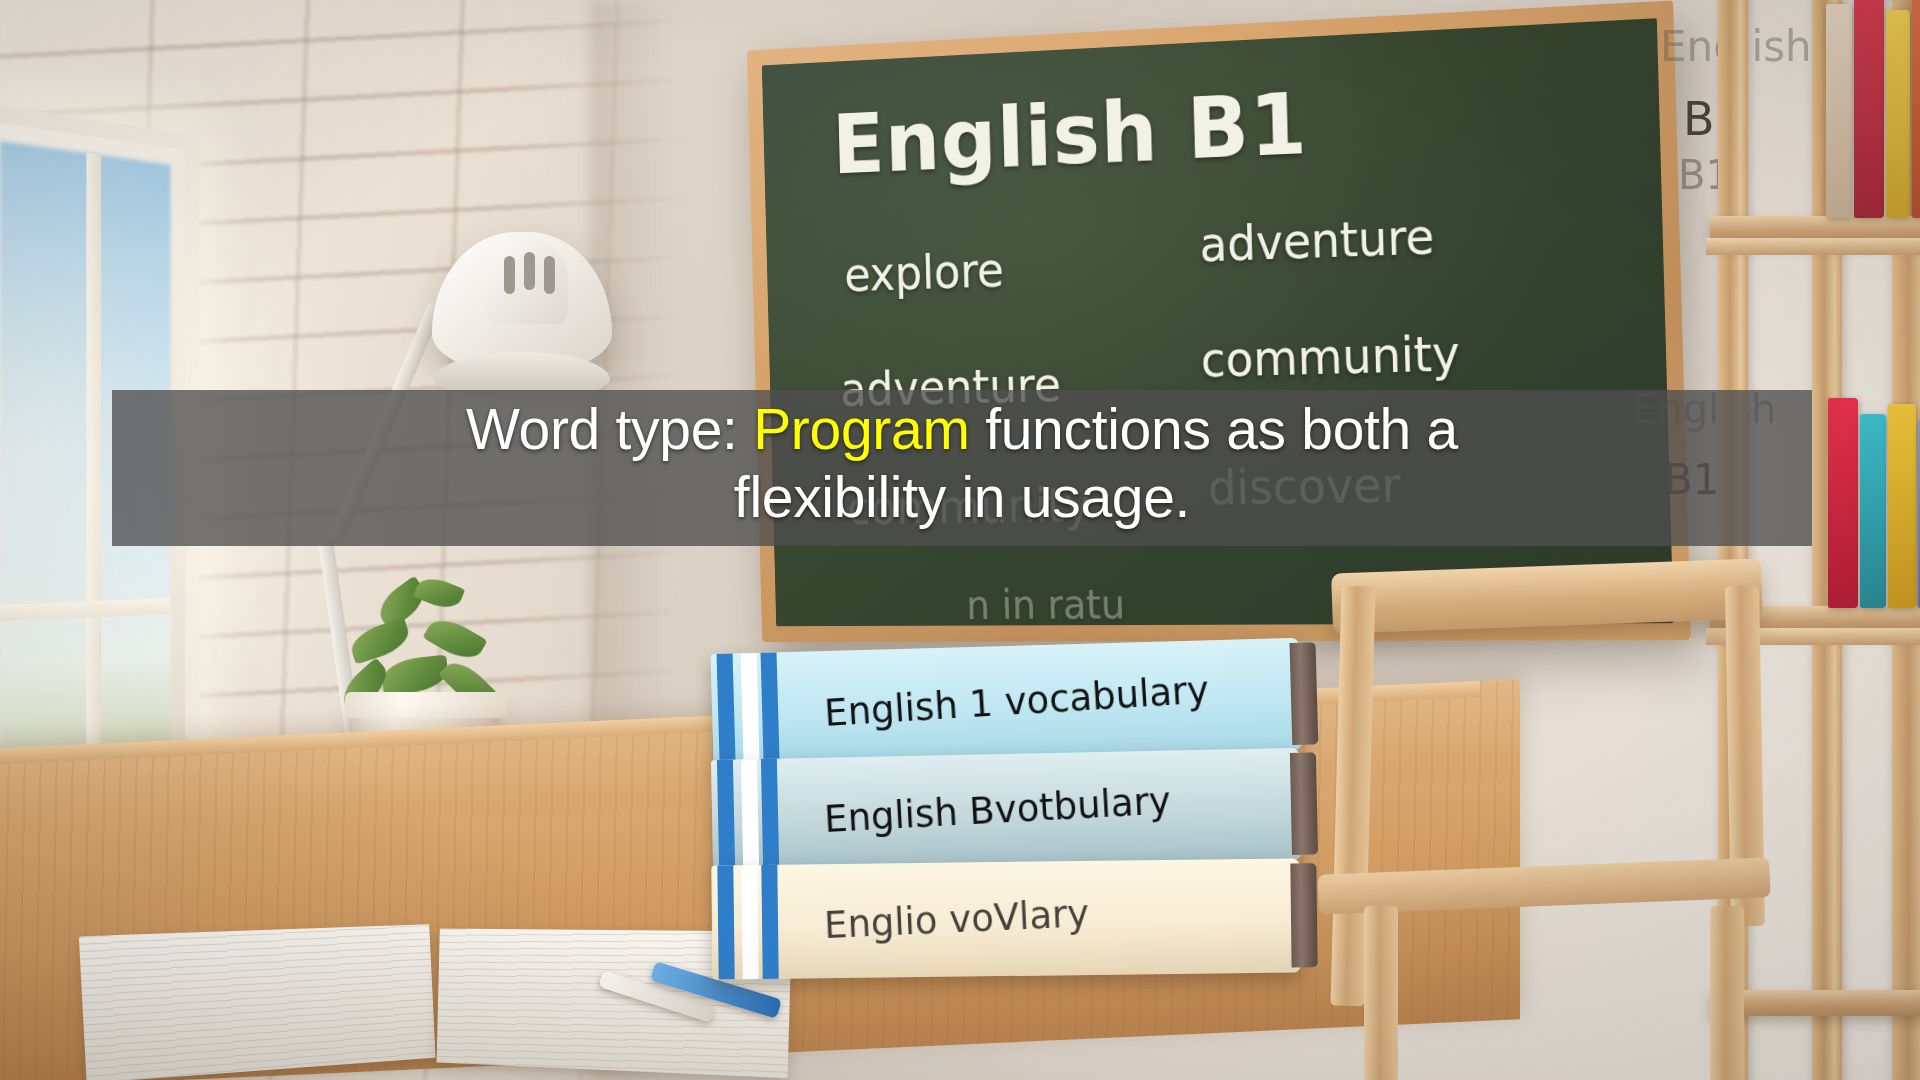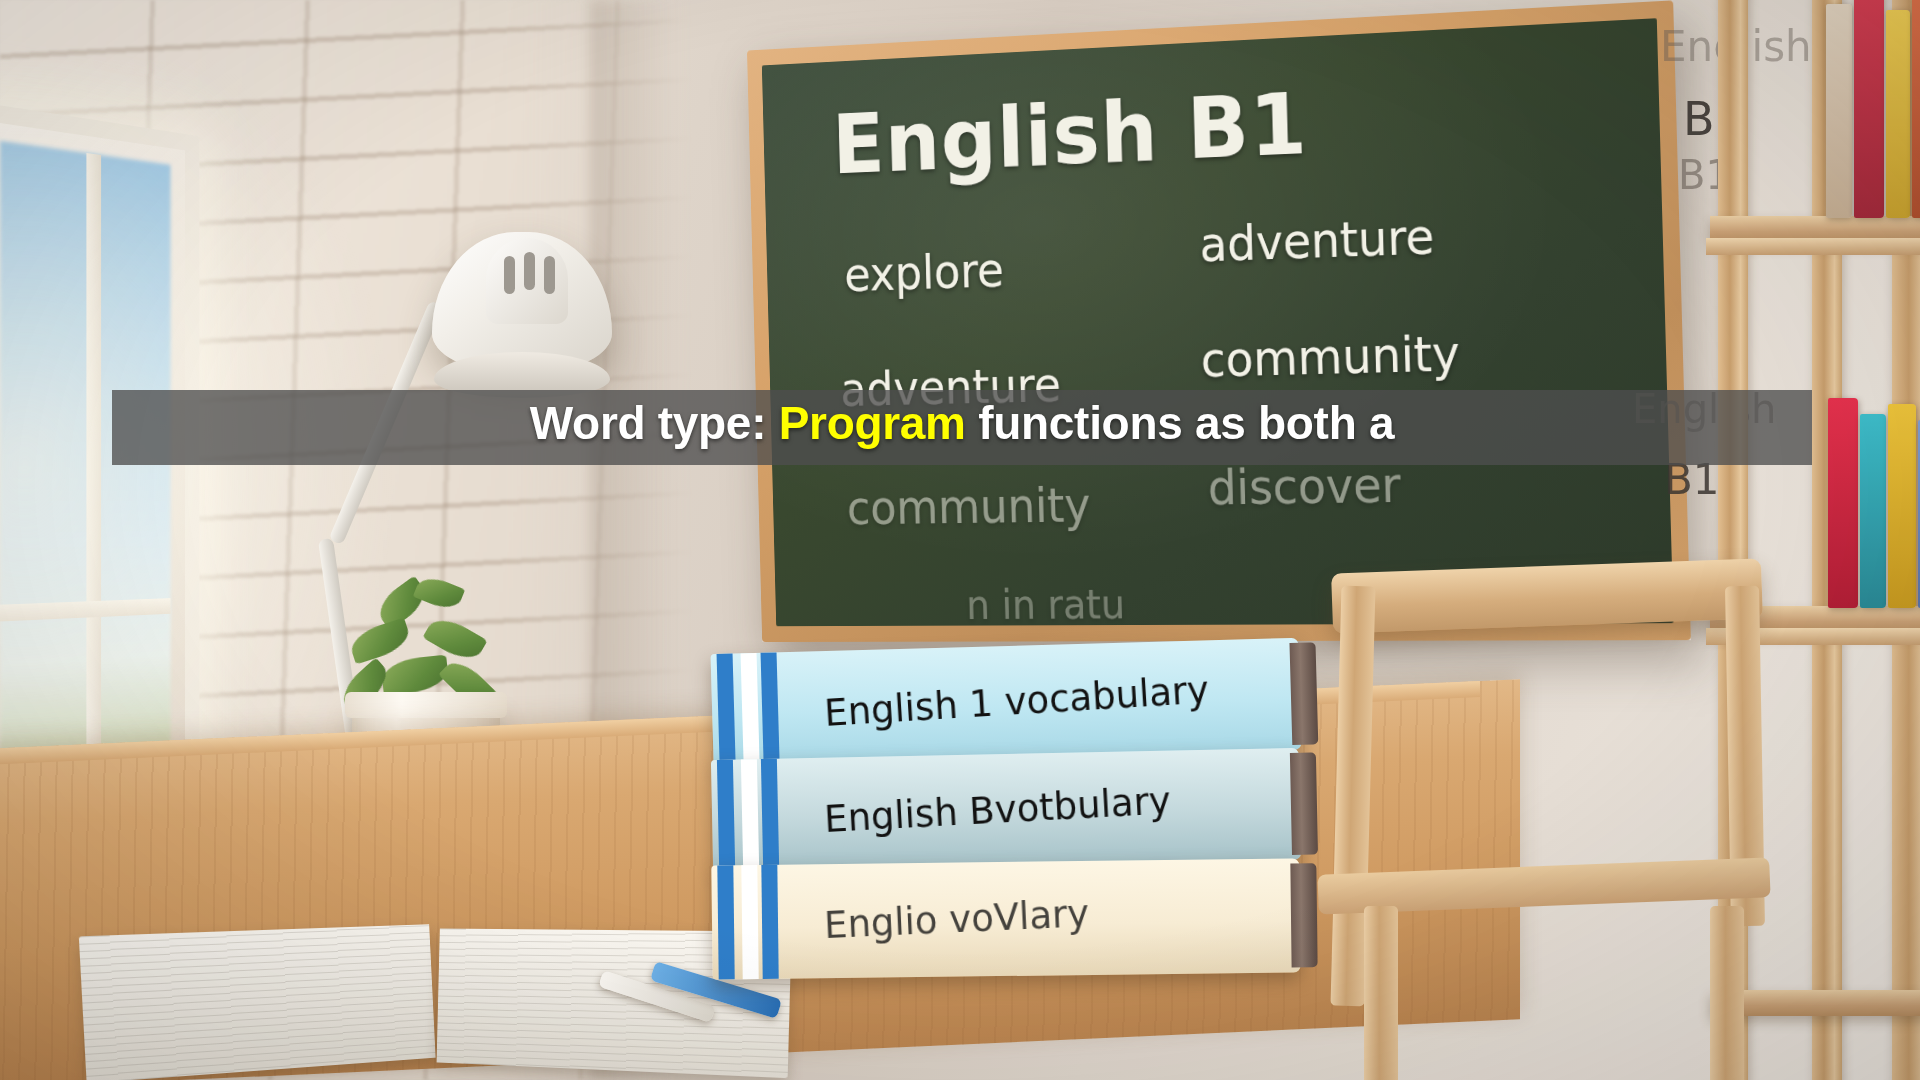--- a/index.html
+++ b/index.html
@@ -288,22 +288,22 @@
     position:absolute;
     left:112px; top:390px; width:1700px;
     background:rgba(78,78,78,0.78);
     padding:6px 24px 14px;
     text-align:center;
     z-index:50;
   }
   .sub-line {
     color:#ffffff;
     font-family:"Liberation Sans", sans-serif;
-    font-weight:700;
-    font-size:46px;
+    font-weight:400;
+    font-size:57px;
     line-height:1.19;
     letter-spacing:-0.3px;
     text-shadow:0 2px 4px rgba(0,0,0,0.55);
     white-space:nowrap;
   }
   .hl { color:#ffff00; }
 
   
   .watermark {
     position:absolute; left:6px; bottom:4px;
@@ -455,18 +455,19 @@
       <div class="bk-pages"></div>
       <div class="bk-label" style="opacity:0.78;">Englio  voVlary</div>
     </div>
 
   </div>
 
   <div class="subtitle">
     <div class="sub-line">
       <span>Word type: </span><span class="hl">Program</span><span> functions as both a</span>
     </div>
+    <div class="sub-line">flexibility in usage.</div>
   </div>
 
   <div class="vignette"></div>
   <div class="watermark"></div>
 
 </div>
 
 </body></html>

